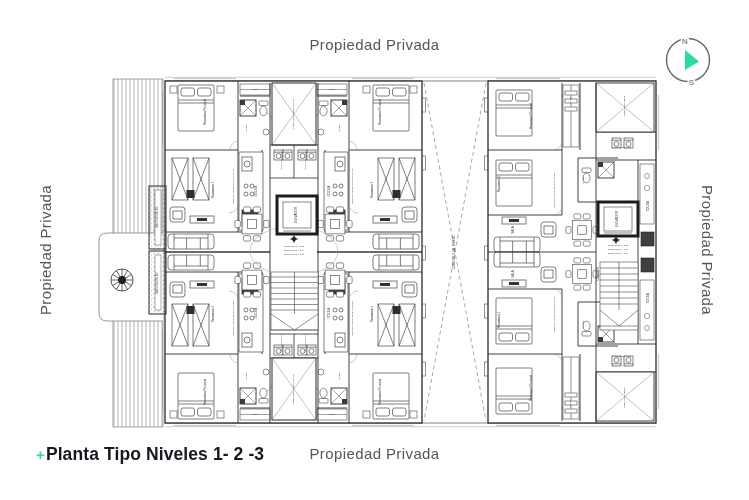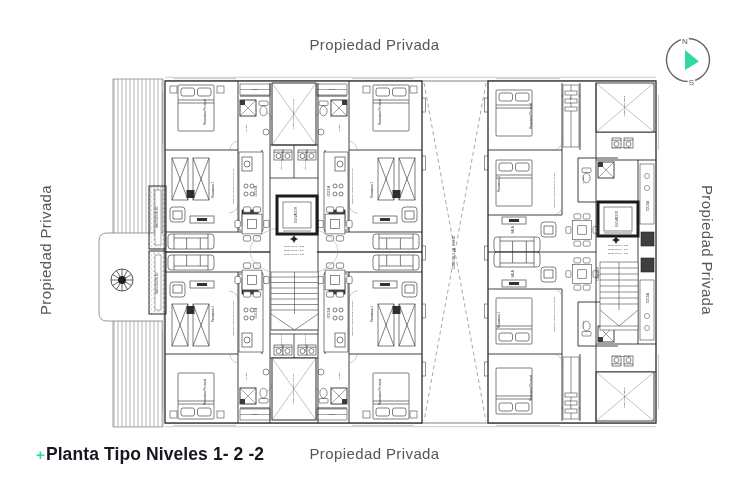--- a/index.html
+++ b/index.html
@@ -21,21 +21,21 @@
 </head>
 <body>
 
 <div class="frame-label frame-top">Propiedad Privada</div>
 <div class="frame-label frame-bottom">Propiedad Privada</div>
 <div class="frame-label frame-left">Propiedad Privada</div>
 <div class="frame-label frame-right">Propiedad Privada</div>
 
 <div class="title-bar">
   <span class="plus">+</span>
-  <span>Planta Tipo Niveles 1- 2 -2</span>
+  <span>Planta Tipo Niveles 1- 2 -3</span>
 </div>
 
 <svg id="compass" viewBox="0 0 56 56">
   <circle cx="28" cy="28" r="21.5" fill="none" stroke="#63666b" stroke-width="1.4"></circle>
   <polygon points="25,18 25,38 39,29.5" fill="#2fd9a6"></polygon>
   <text x="25" y="11.5" font-size="8" fill="#55585d" text-anchor="middle" stroke="#ffffff" stroke-width="3.5" paint-order="stroke">N</text>
   <text x="31.5" y="53" font-size="8" fill="#55585d" text-anchor="middle" stroke="#ffffff" stroke-width="3.5" paint-order="stroke">S</text>
 </svg>
 
 <svg id="plan" viewBox="90 70 580 370">

